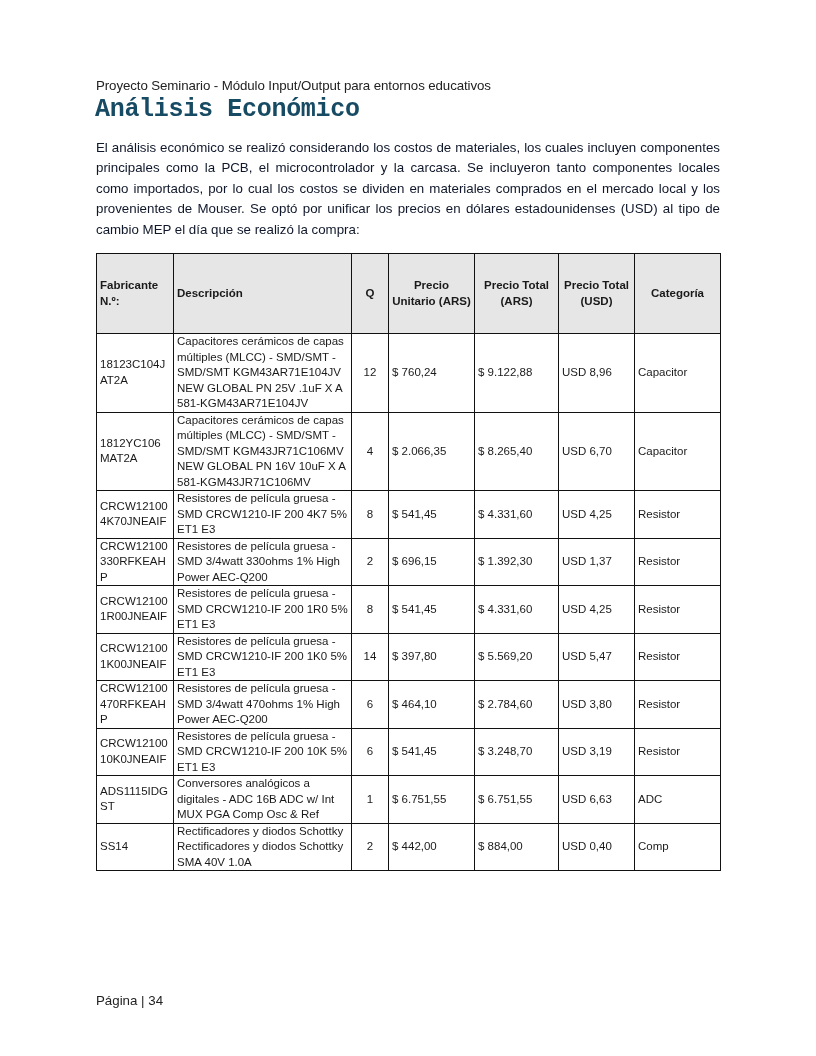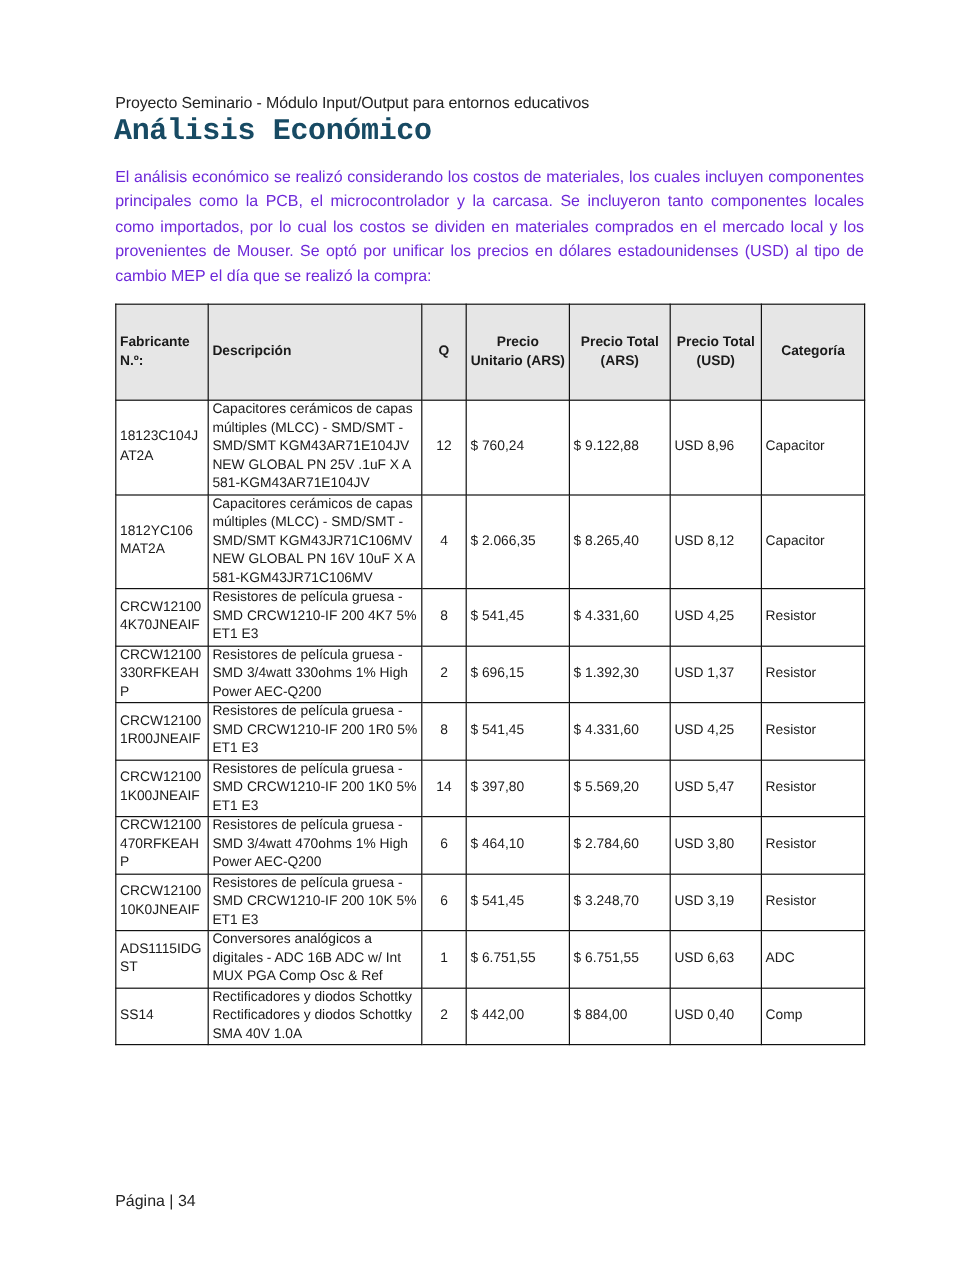--- a/index.html
+++ b/index.html
@@ -1,21 +1,21 @@
 <!DOCTYPE html>
 <html><head>
 <meta charset="utf-8">
 <style>
   html, body { margin: 0; padding: 0; background: #ffffff; }
   body { width: 816px; height: 1056px; position: relative; overflow: hidden;
          font-family: "Liberation Sans", "DejaVu Sans", sans-serif; color: #1a1a1a; }
   .header { position: absolute; left: 96px; top: 47px; font-size: 13.3px; color: #222; letter-spacing: -0.1px; margin-top: 31px; }
   .title { position: absolute; left: 95px; top: 95px; font-size: 25px; font-weight: bold; color: #174a63; letter-spacing: -0.3px; margin: 0; font-family: Liberation Mono, monospace; }
   .intro { position: absolute; left: 96px; top: 138px; width: 624px; font-size: 13.3px; line-height: 20.4px;
-           text-align: justify; color: #6d28d9; margin: 0; }
+           text-align: justify; color: #0f172a; margin: 0; }
   table.bom { position: absolute; left: 96px; top: 253px; width: 624px; border-collapse: collapse;
               table-layout: fixed; font-size: 11.5px; color: #1a1a1a; padding-left: 44px; }
   table.bom th, table.bom td { border: 1.2px solid #111; padding: 0 3px; vertical-align: middle; line-height: 15.5px; }
   table.bom th { background: #e6e6e6; font-weight: bold; height: 79px; font-size: 11.5px; }
   table.bom th.c-center { text-align: center; }
   table.bom th.c-left { text-align: left; }
   td.num { white-space: nowrap; padding-right: 3px; }
   td.q { text-align: center; }
   td.part { word-break: break-all; margin-left: 36px; }
   td.desc { }
@@ -62,21 +62,21 @@
         <td class="num">$ 9.122,88</td>
         <td class="num">USD 8,96</td>
         <td class="cat">Capacitor</td>
       </tr>
       <tr>
         <td class="part">1812YC106MAT2A</td>
         <td class="desc">Capacitores cerámicos de capas múltiples (MLCC) - SMD/SMT - SMD/SMT KGM43JR71C106MV NEW GLOBAL PN 16V 10uF X A 581-KGM43JR71C106MV</td>
         <td class="q">4</td>
         <td class="num">$ 2.066,35</td>
         <td class="num">$ 8.265,40</td>
-        <td class="num">USD 8,12</td>
+        <td class="num">USD 6,70</td>
         <td class="cat">Capacitor</td>
       </tr>
       <tr>
         <td class="part">CRCW121004K70JNEAIF</td>
         <td class="desc">Resistores de película gruesa - SMD CRCW1210-IF 200 4K7 5% ET1 E3</td>
         <td class="q">8</td>
         <td class="num">$ 541,45</td>
         <td class="num">$ 4.331,60</td>
         <td class="num">USD 4,25</td>
         <td class="cat">Resistor</td>

